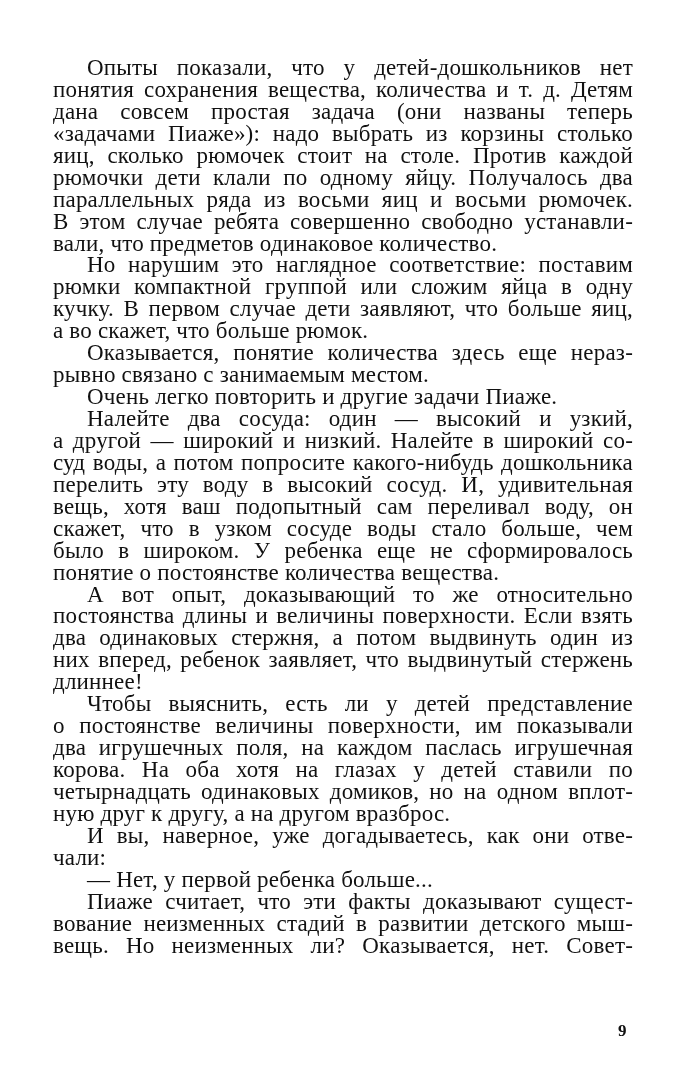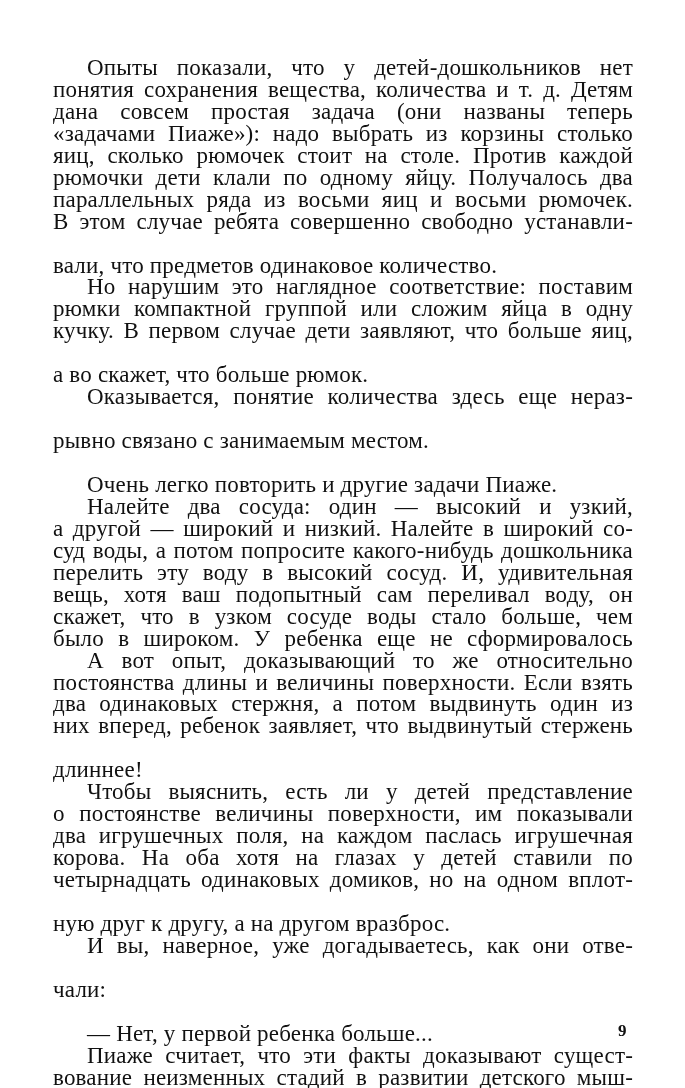--- a/index.html
+++ b/index.html
@@ -28,21 +28,20 @@
     white-space: nowrap;
     text-align: justify;
     text-align-last: justify;
     letter-spacing: 0.2px;
   }
   .line.indent {
     padding-left: 34px;
   }
   .line.last {
     text-align-last: left;
-    margin-top: 22px;
   }
   .page-number {
     position: absolute;
     left: 618px;
     top: 1021px;
     font-size: 17px;
     font-weight: bold;
     font-family: "Liberation Serif", "DejaVu Serif", serif;
     color: #111111;
   }
@@ -81,20 +80,21 @@
   </div>
 
   <div>
     <div class="line indent">Налейте два сосуда: один — высокий и узкий,</div>
     <div class="line">а другой — широкий и низкий. Налейте в широкий со-</div>
     <div class="line">суд воды, а потом попросите какого-нибудь дошкольника</div>
     <div class="line">перелить эту воду в высокий сосуд. И, удивительная</div>
     <div class="line">вещь, хотя ваш подопытный сам переливал воду, он</div>
     <div class="line">скажет, что в узком сосуде воды стало больше, чем</div>
     <div class="line">было в широком. У ребенка еще не сформировалось</div>
+    <div class="line last">понятие о постоянстве количества вещества.</div>
   </div>
 
   <div>
     <div class="line indent">А вот опыт, доказывающий то же относительно</div>
     <div class="line">постоянства длины и величины поверхности. Если взять</div>
     <div class="line">два одинаковых стержня, а потом выдвинуть один из</div>
     <div class="line">них вперед, ребенок заявляет, что выдвинутый стержень</div>
     <div class="line last">длиннее!</div>
   </div>
 

